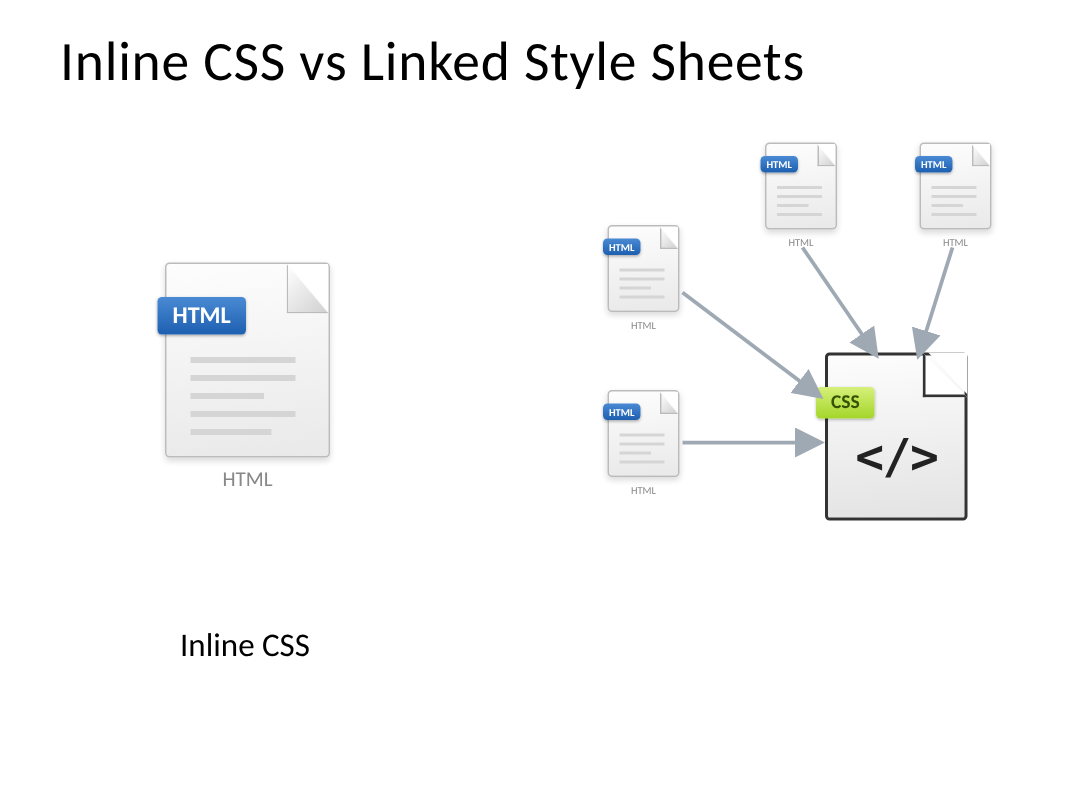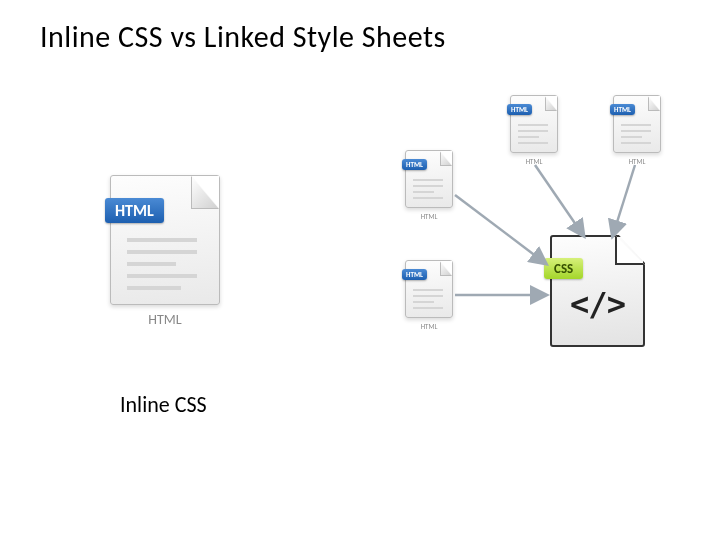--- a/index.html
+++ b/index.html
@@ -8,21 +8,21 @@
     height: 540px;
     background: #fff;
     font-family: "Calibri", "Segoe UI", Arial, sans-serif;
     position: relative;
     overflow: hidden;
   }
   .title {
     position: absolute;
     top: 18px;
     left: 40px;
-    font-size: 30px;
+    font-size: 37px;
     font-weight: 400;
     color: #000;
     letter-spacing: 0.5px;
   }
 
   
   .left-group {
     position: absolute;
     top: 175px;
     left: 110px;
@@ -38,21 +38,21 @@
   }
 
   
   .caption {
     position: absolute;
     text-align: center;
     font-size: 22px;
     color: #000;
     line-height: 1.25;
   }
-  .caption-left { top: 391px; left: 120px; }
+  .caption-left { top: 416px; left: 120px; }
   .caption-right { top: 395px; left: 430px; }
 
   
   .htmlfile {
     display: inline-block;
     text-align: center;
     position: absolute;
   }
   .htmlfile .page {
     position: relative;

